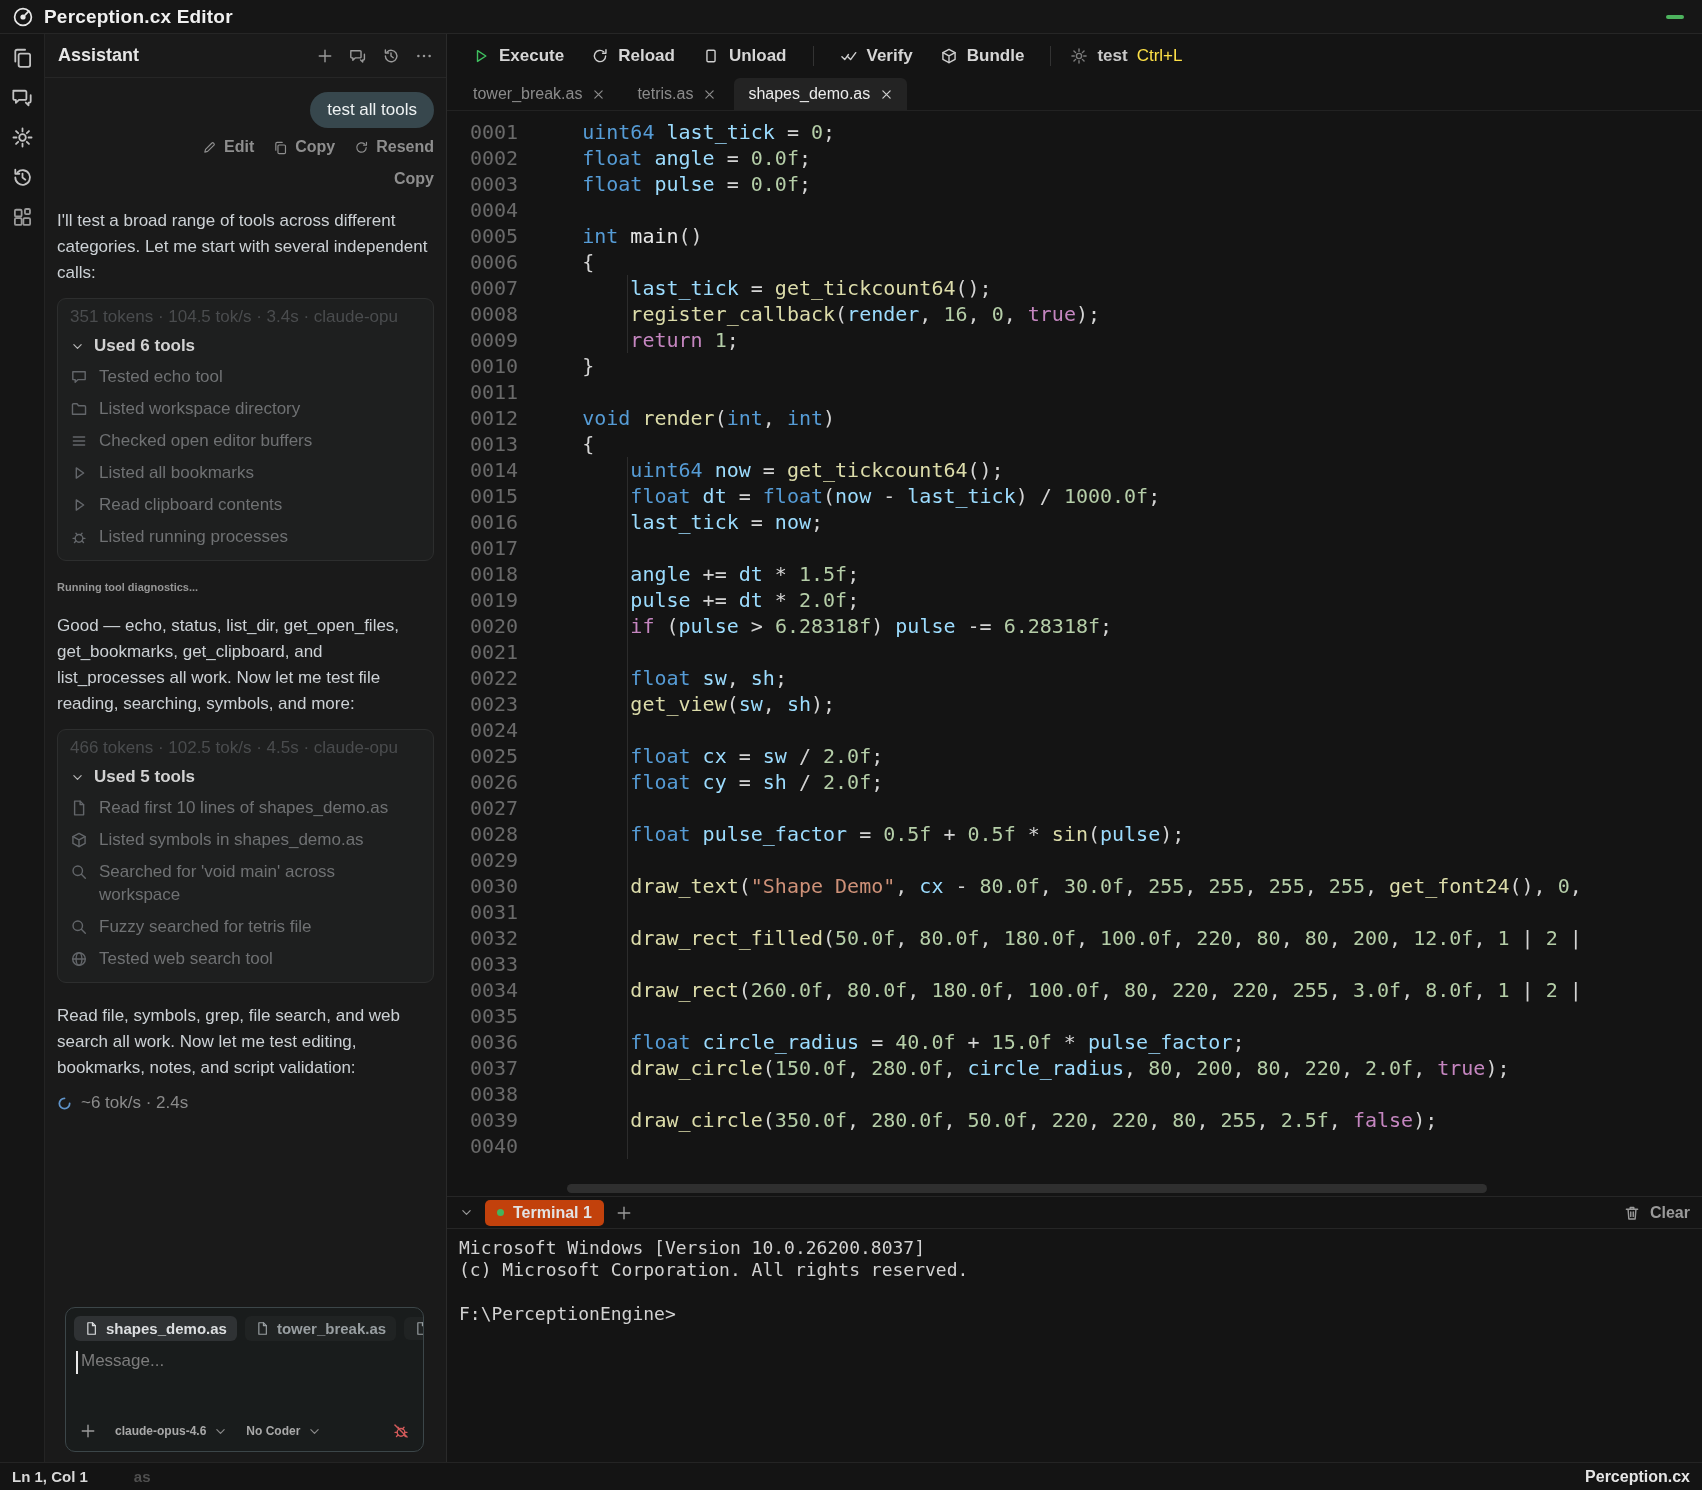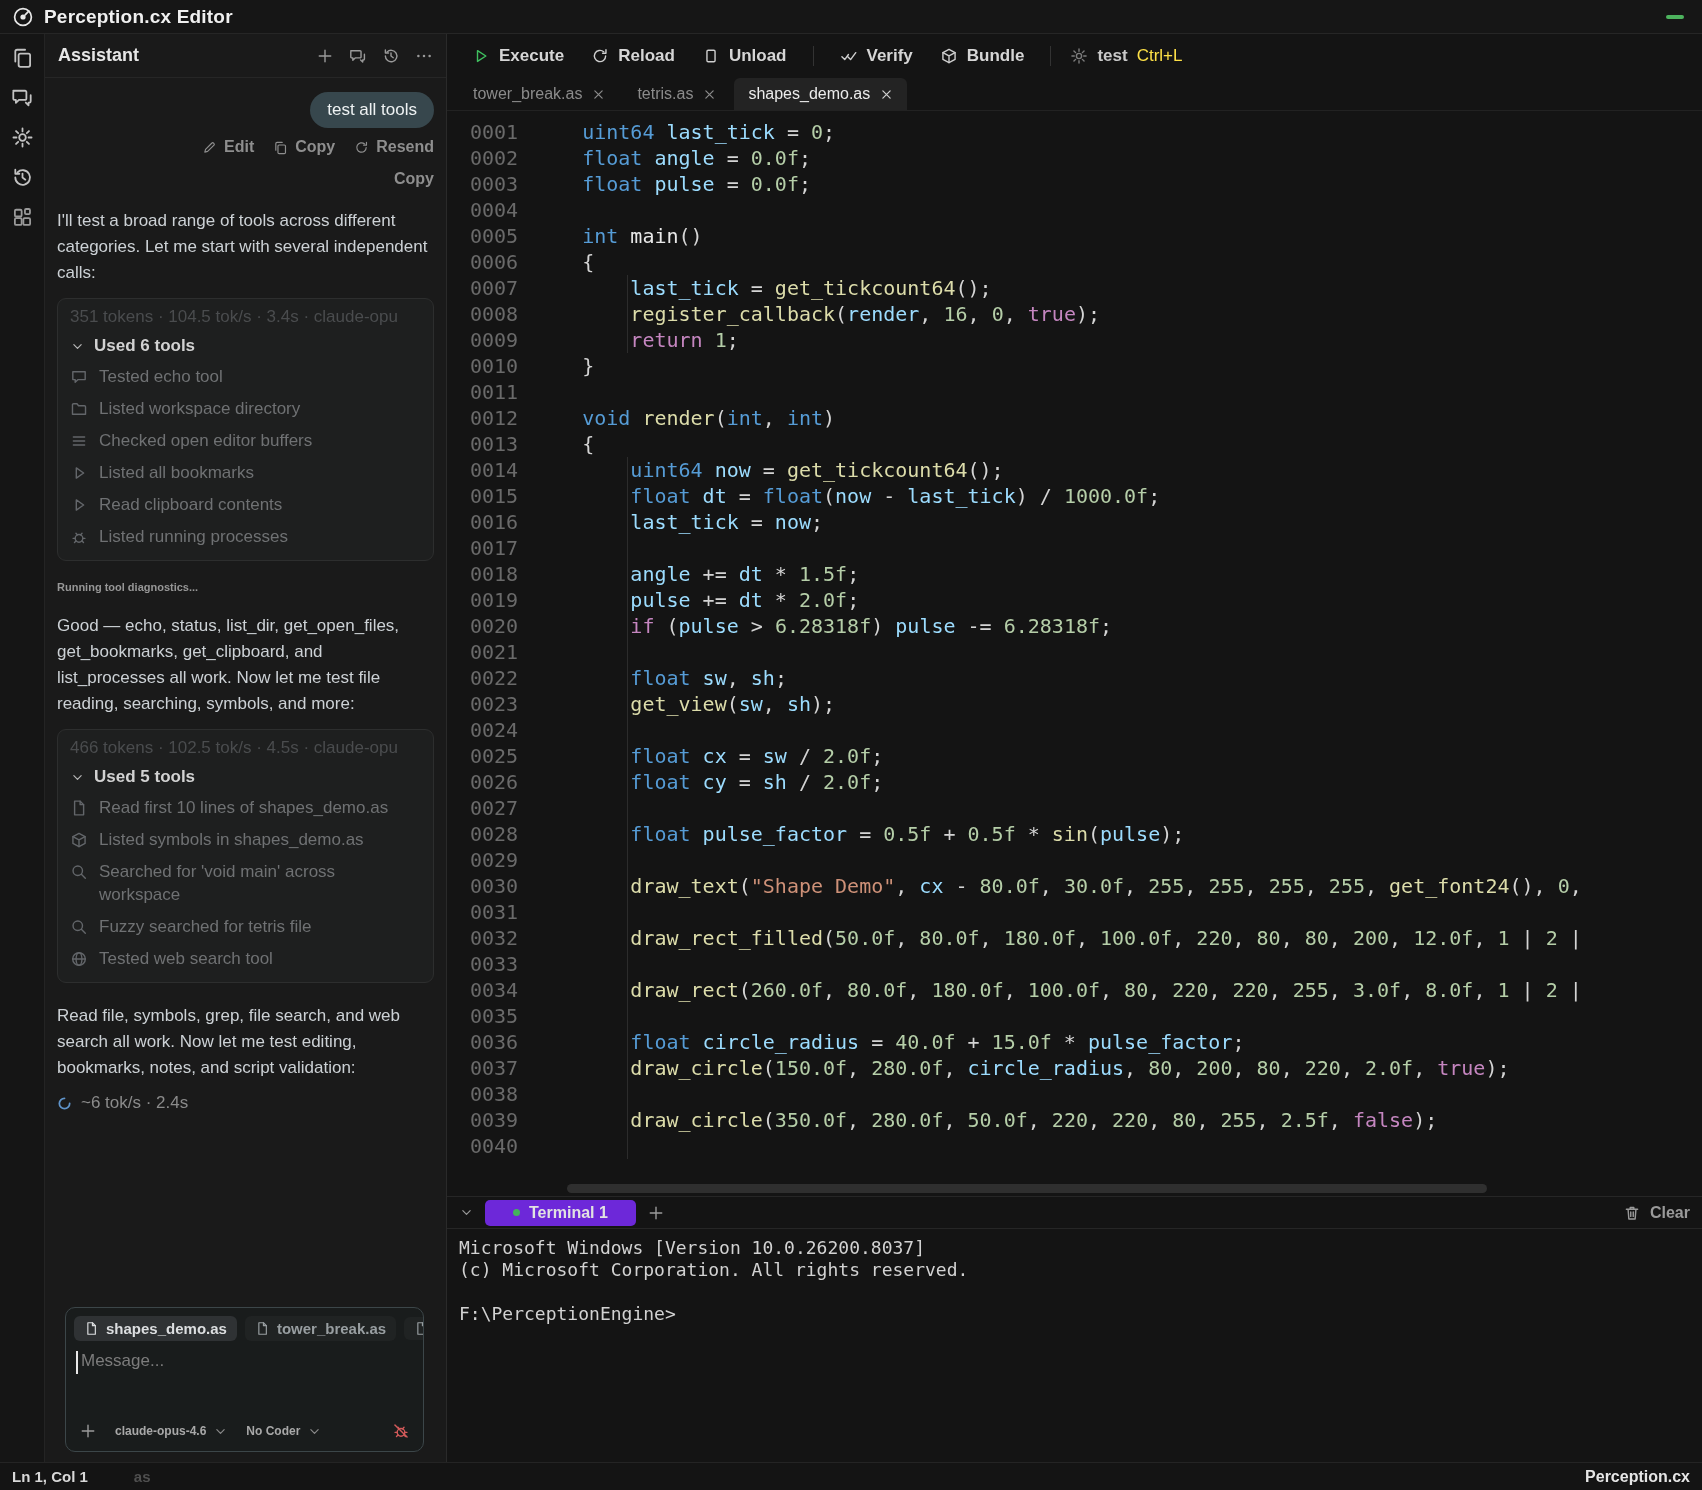--- a/index.html
+++ b/index.html
@@ -102,22 +102,22 @@
   .tok-f { color:#dcdcaa; } .tok-n { color:#b5cea8; } .tok-s { color:#ce9178; }
   .tok-p { color:#d4d4d4; } .tok-w { color:#e8e8e8; }
   .guide { position:absolute; width:1px; background:#2c2c2c; left:163px; }
 
   .hscroll { height:14px; flex:0 0 auto; position:relative; }
   .hthumb { position:absolute; top:2px; height:9px; border-radius:5px; background:#2f2f2f; left:120px; width:920px; }
 
   .term-header { height:33px; flex:0 0 auto; border-top:1px solid #262626; border-bottom:1px solid #262626;
     display:flex; align-items:center; padding:0 12px; gap:11px; }
   .term-chev { color:#9a9a9a; }
-  .term-tab { display:flex; align-items:center; gap:9px; background:#6d28d9; border-radius:5px;
-    padding:4px 28px; font-size:16px; font-weight:600; color:#e2e2e2; }
+  .term-tab { display:flex; align-items:center; gap:9px; background:#c2410c; border-radius:5px;
+    padding:4px 12px; font-size:16px; font-weight:600; color:#e2e2e2; }
   .tdot { width:7px; height:7px; border-radius:50%; background:#44b45c; }
   .term-plus { color:#9a9a9a; }
   .term-clear { margin-left:auto; display:flex; gap:9px; color:#9a9a9a; font-size:16px; font-weight:600; align-items:center; }
   .term-body { height:233px; flex:0 0 auto; padding:8px 12px; font-family:"DejaVu Sans Mono", monospace;
     font-size:18px; color:#d2d2d2; }
   .tl { height:22px; line-height:22px; white-space:pre; }
 
   .statusbar { height:28px; flex:0 0 auto; background:#141414; border-top:1px solid #242424;
     display:flex; align-items:center; padding:0 12px; font-size:15px; }
   .sb-pos { color:#d8d8d8; font-weight:700; }

